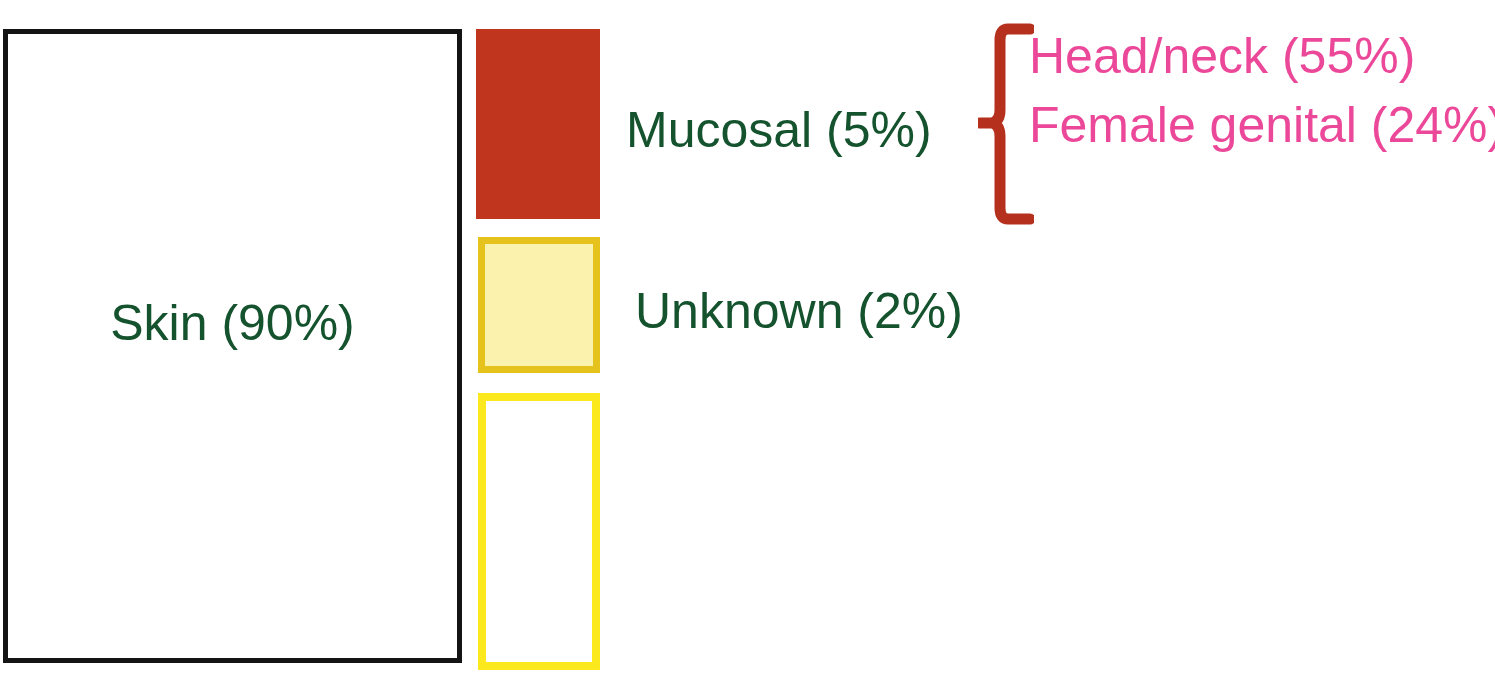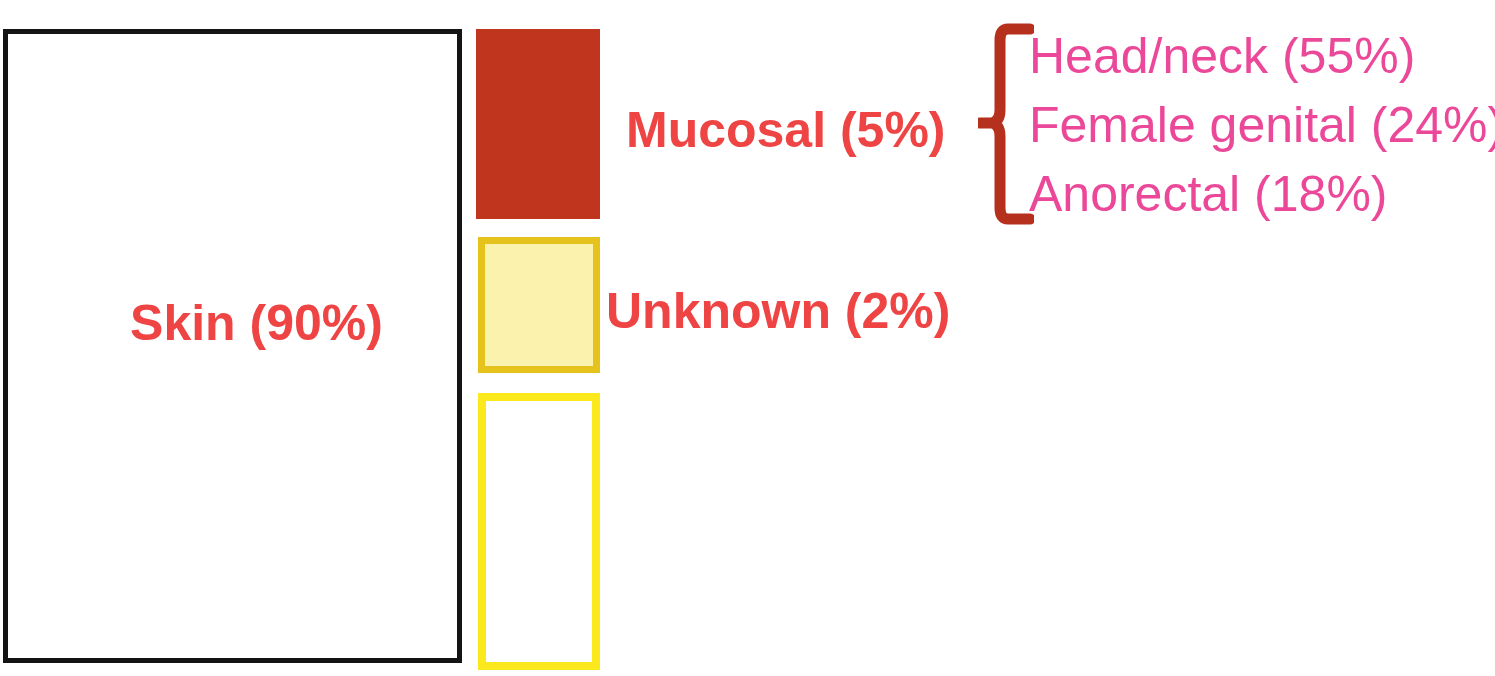--- a/index.html
+++ b/index.html
@@ -53,39 +53,38 @@
     top: 393px;
     width: 122px;
     height: 277px;
     background: #ffffff;
     border: 8px solid #fbe81d;
   }
 
   
   .label {
     position: absolute;
-    color: #ef4444;
+    color: #14532d;
     font-size: 50px;
     line-height: 50px;
     white-space: nowrap;
-    font-weight: 700;
+    font-weight: 400;
   }
   .label-skin {
     left: 3px;
     top: 298px;
     width: 459px;
     text-align: center;
-    margin-left: 24px;
   }
   .label-mucosal {
     left: 626px;
     top: 105px;
   }
   .label-unknown {
-    left: 606px;
+    left: 635px;
     top: 286px;
   }
   .label-ocular {
     left: 626px;
     top: 487px;
   }
 
   .sub-label {
     position: absolute;
     left: 1029px;
@@ -133,15 +132,14 @@
              L 2 101
              L 14 101
              Q 22 103 22 114
              L 22 186
              Q 22 197 30 197
              L 52 197" fill="none" stroke="#b5301d" stroke-width="11" stroke-linecap="round" stroke-linejoin="round"></path>
   </svg>
 
   <div class="sub-label sub-0">Head/neck (55%)</div>
   <div class="sub-label sub-1">Female genital (24%)</div>
-  <div class="sub-label sub-2">Anorectal (18%)</div>
 
 </div>
 
 </body></html>

